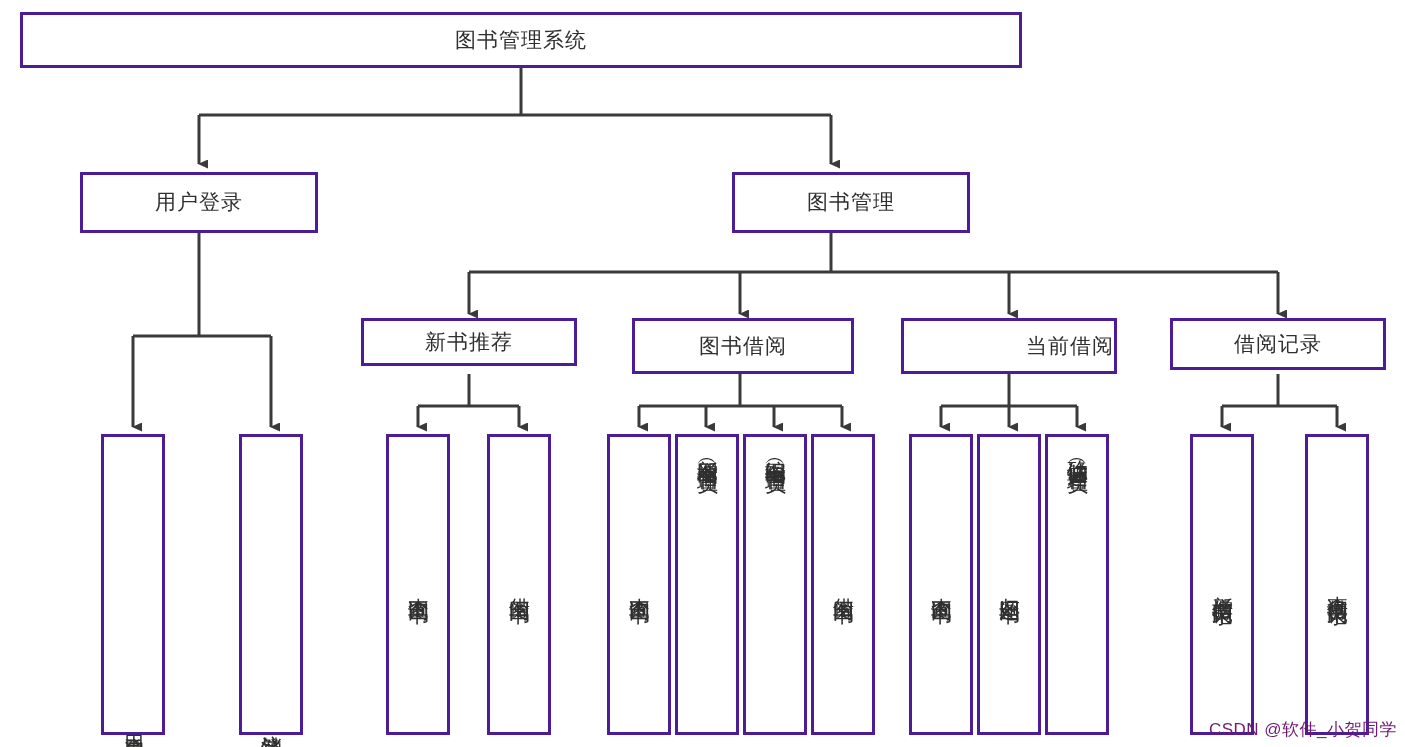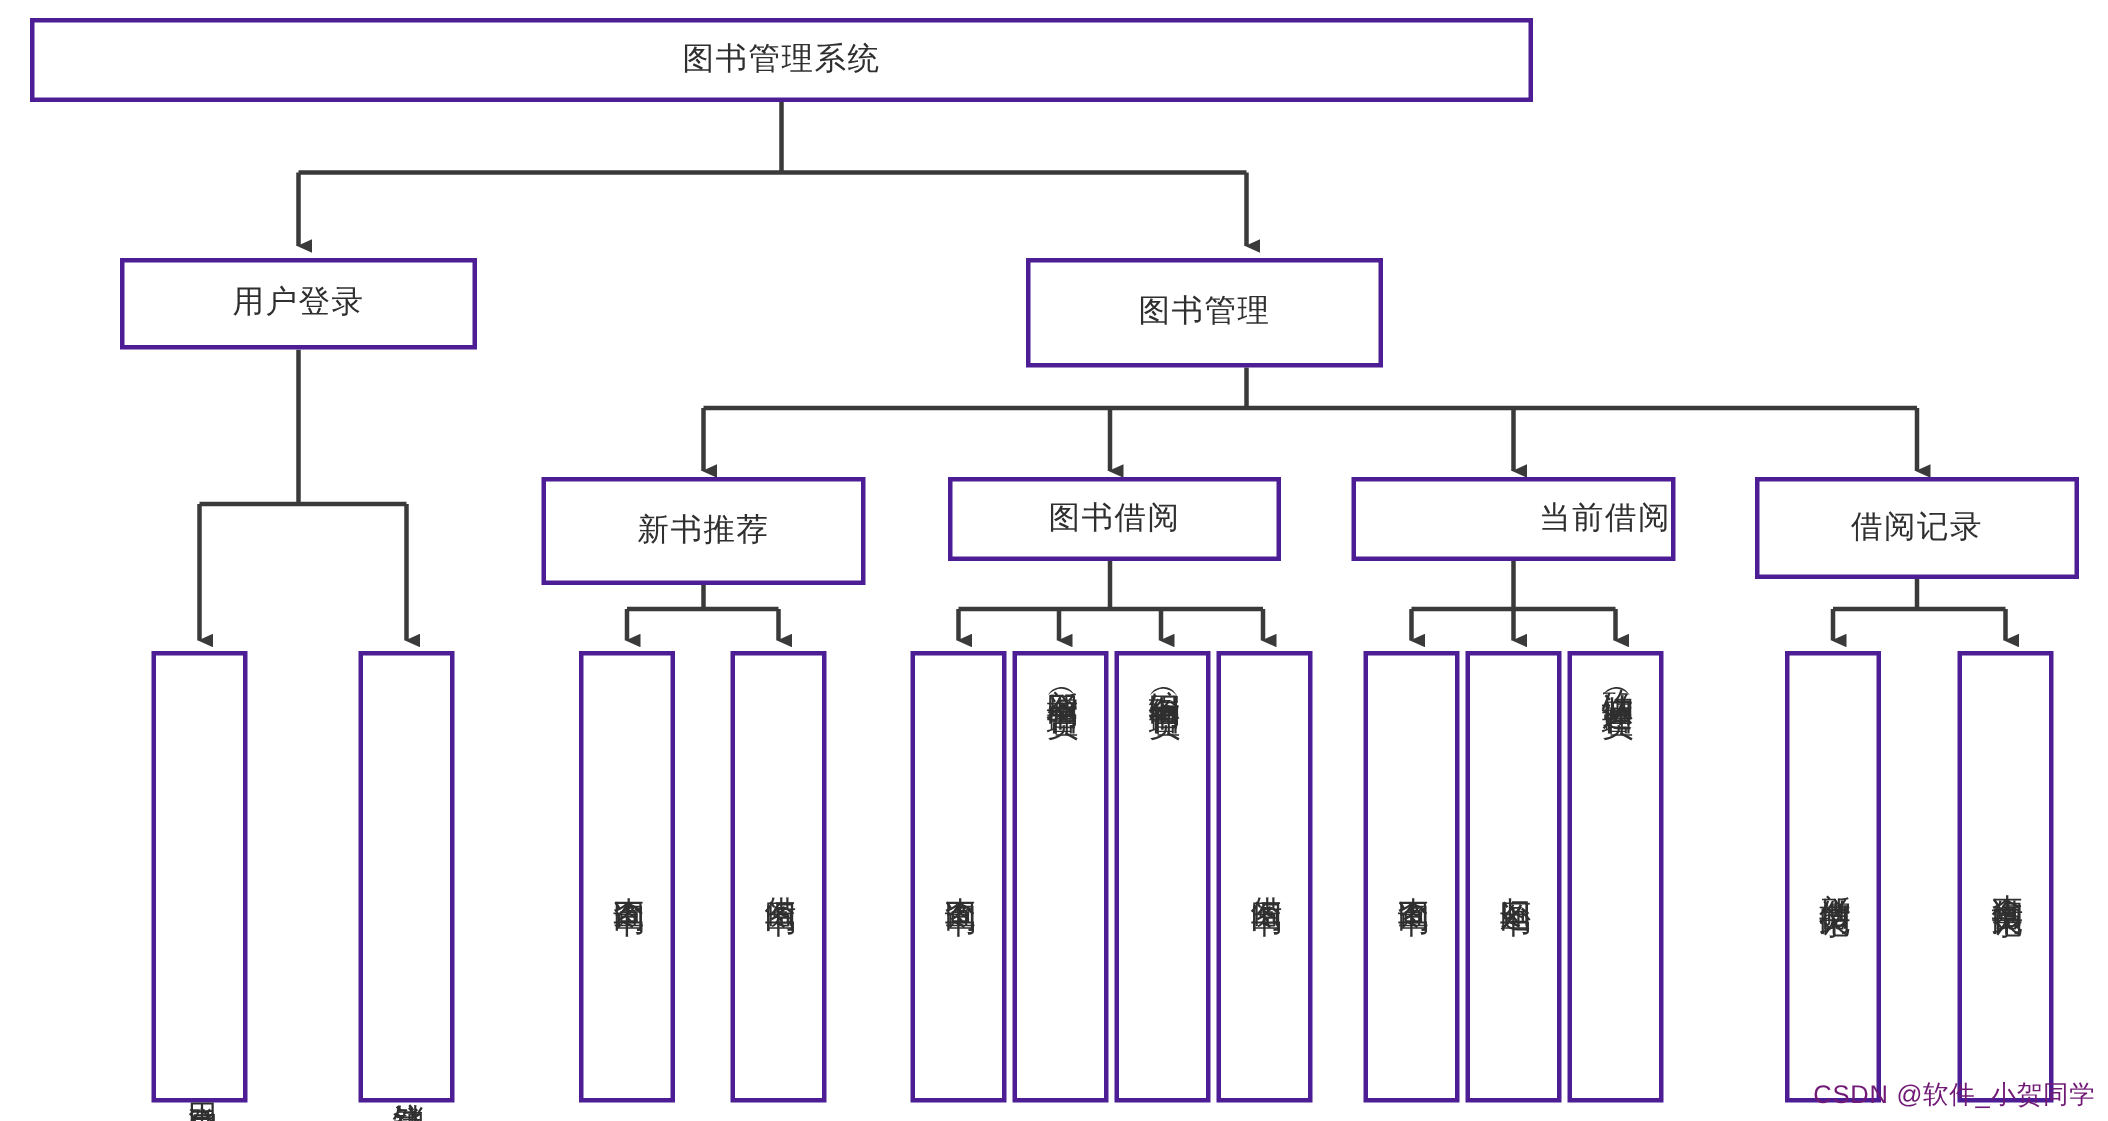--- a/index.html
+++ b/index.html
@@ -134,34 +134,34 @@
     </g>
   </svg>
 
   <div class="node horiz" style="left:20px; top:12px; width:1002px; height:56px;">
     <span class="lbl">图书管理系统</span>
   </div>
 
   <div class="node horiz" style="left:80px; top:172px; width:238px; height:61px;">
     <span class="lbl">用户登录</span>
   </div>
-  <div class="node horiz" style="left:684px; top:172px; width:238px; height:73px;">
+  <div class="node horiz" style="left:732px; top:172px; width:238px; height:61px;">
     <span class="lbl">图书管理</span>
   </div>
 
-  <div class="node horiz" style="left:361px; top:318px; width:216px; height:72px;">
+  <div class="node horiz" style="left:361px; top:318px; width:216px; height:48px;">
     <span class="lbl">新书推荐</span>
   </div>
   <div class="node horiz" style="left:632px; top:318px; width:222px; height:56px;">
     <span class="lbl">图书借阅</span>
   </div>
   <div class="node horiz" style="left:901px; top:318px; width:216px; height:56px;justify-content:flex-end;">
     <span class="lbl">当前借阅</span>
   </div>
-  <div class="node horiz" style="left:1170px; top:318px; width:216px; height:68px;">
+  <div class="node horiz" style="left:1170px; top:318px; width:216px; height:52px;">
     <span class="lbl">借阅记录</span>
   </div>
 
   <div class="node vert align-end" style="left:101px; top:434px; width:64px; height:301px;">
     <span class="lbl">用户登录</span>
   </div>
   <div class="node vert align-end" style="left:239px; top:434px; width:64px; height:301px;">
     <span class="lbl">注销登录</span>
   </div>
 

